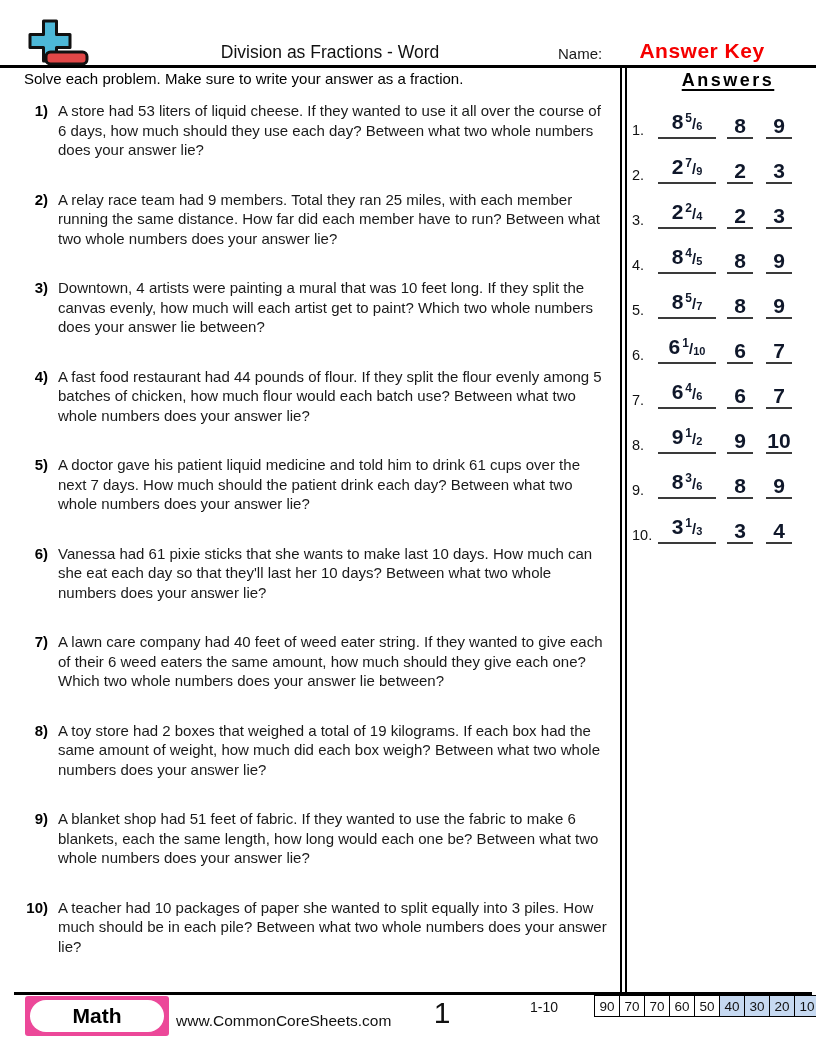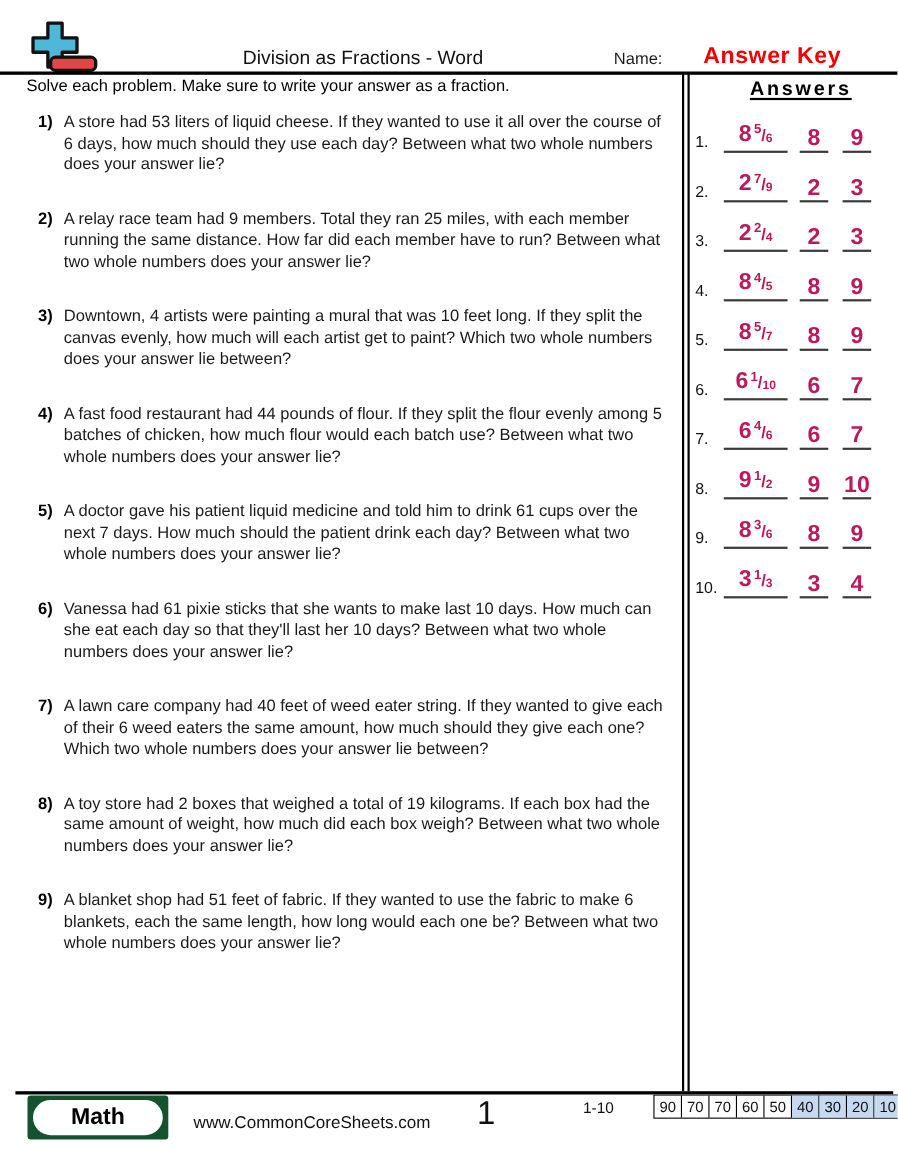--- a/index.html
+++ b/index.html
@@ -46,35 +46,35 @@
   .answers-heading {
     position:absolute; left:627px; top:70px; width:189px; text-align:center;
     font-size:18px; font-weight:bold; letter-spacing:2.5px; color:#000;
     text-decoration:underline; text-underline-offset:3px; text-decoration-thickness:2px;padding-left:13px;
   }
   .answer-rows { position:absolute; left:627px; top:94px; width:189px; }
   .answer-row { display:flex; align-items:flex-end; height:45px; padding-left:5px; }
   .answer-num { width:26px; min-width:26px; font-size:14.5px; color:#111; line-height:17px; }
   .blank {
     border-bottom:2px solid #3a3a3a; text-align:center;
-    color:#be185d; font-weight:bold; white-space:nowrap;
+    color:#0f172a; font-weight:bold; white-space:nowrap;
   }
   .frac-blank { width:58px; margin-right:11px; line-height:23px; }
   .num-blank  { width:26px; margin-right:13px; font-size:21px; line-height:23px; }
   .num-blank:last-child { margin-right:0; }
   .frac-whole { font-size:21px; }
   .frac-sup { font-size:12px; position:relative; top:-7px; margin-left:2px; }
   .frac-slash { font-size:15px; }
   .frac-sub { font-size:11px; position:relative; top:1px; }
 
   
   .footer-rule { position:absolute; left:14px; right:4px; top:992px; height:2.5px; background:#000; }
   .math-badge {
-    position:absolute; left:25px; top:996px; width:128px; height:40px;
-    background:#14532d; border-radius:3px;
+    position:absolute; left:25px; top:996px; width:144px; height:40px;
+    background:#ec4899; border-radius:3px;
   }
   .math-badge-pill {
     position:absolute; left:5px; right:5px; top:4px; bottom:4px; background:#fff;
     border-radius:16px; display:flex; align-items:center; justify-content:center;
     font-size:21px; font-weight:bold; color:#000;
   }
   .website { position:absolute; left:176px; top:1012px; font-size:15.5px; color:#111; }
   .page-num { position:absolute; left:400px; top:996px; width:84px; text-align:center; font-size:30px; color:#111; }
   .score-label { position:absolute; left:530px; top:999px; font-size:14px; color:#111; }
   .score-grid { position:absolute; left:562px; top:995px; display:flex; border:1.5px solid #000; background:#fff;margin-left:32px; }
@@ -132,20 +132,24 @@
     <div class="problem-num">7)</div>
     <div class="problem-text">A lawn care company had 40 feet of weed eater string. If they wanted to give each of their 6 weed eaters the same amount, how much should they give each one? Which two whole numbers does your answer lie between?</div>
   </div>
   <div class="problem">
     <div class="problem-num">8)</div>
     <div class="problem-text">A toy store had 2 boxes that weighed a total of 19 kilograms. If each box had the same amount of weight, how much did each box weigh? Between what two whole numbers does your answer lie?</div>
   </div>
   <div class="problem">
     <div class="problem-num">9)</div>
     <div class="problem-text">A blanket shop had 51 feet of fabric. If they wanted to use the fabric to make 6 blankets, each the same length, how long would each one be? Between what two whole numbers does your answer lie?</div>
+  </div>
+  <div class="problem">
+    <div class="problem-num">10)</div>
+    <div class="problem-text">A teacher had 10 packages of paper she wanted to split equally into 3 piles. How much should be in each pile? Between what two whole numbers does your answer lie?</div>
   </div>
 </div>
 
 <div class="answers-heading">Answers</div>
 
 <div class="answer-rows">
 
   <div class="answer-row">
     <div class="answer-num">1.</div>
     <div class="blank frac-blank"><span class="frac-whole">8</span><span class="frac-sup">5</span><span class="frac-slash">/</span><span class="frac-sub">6</span></div>

